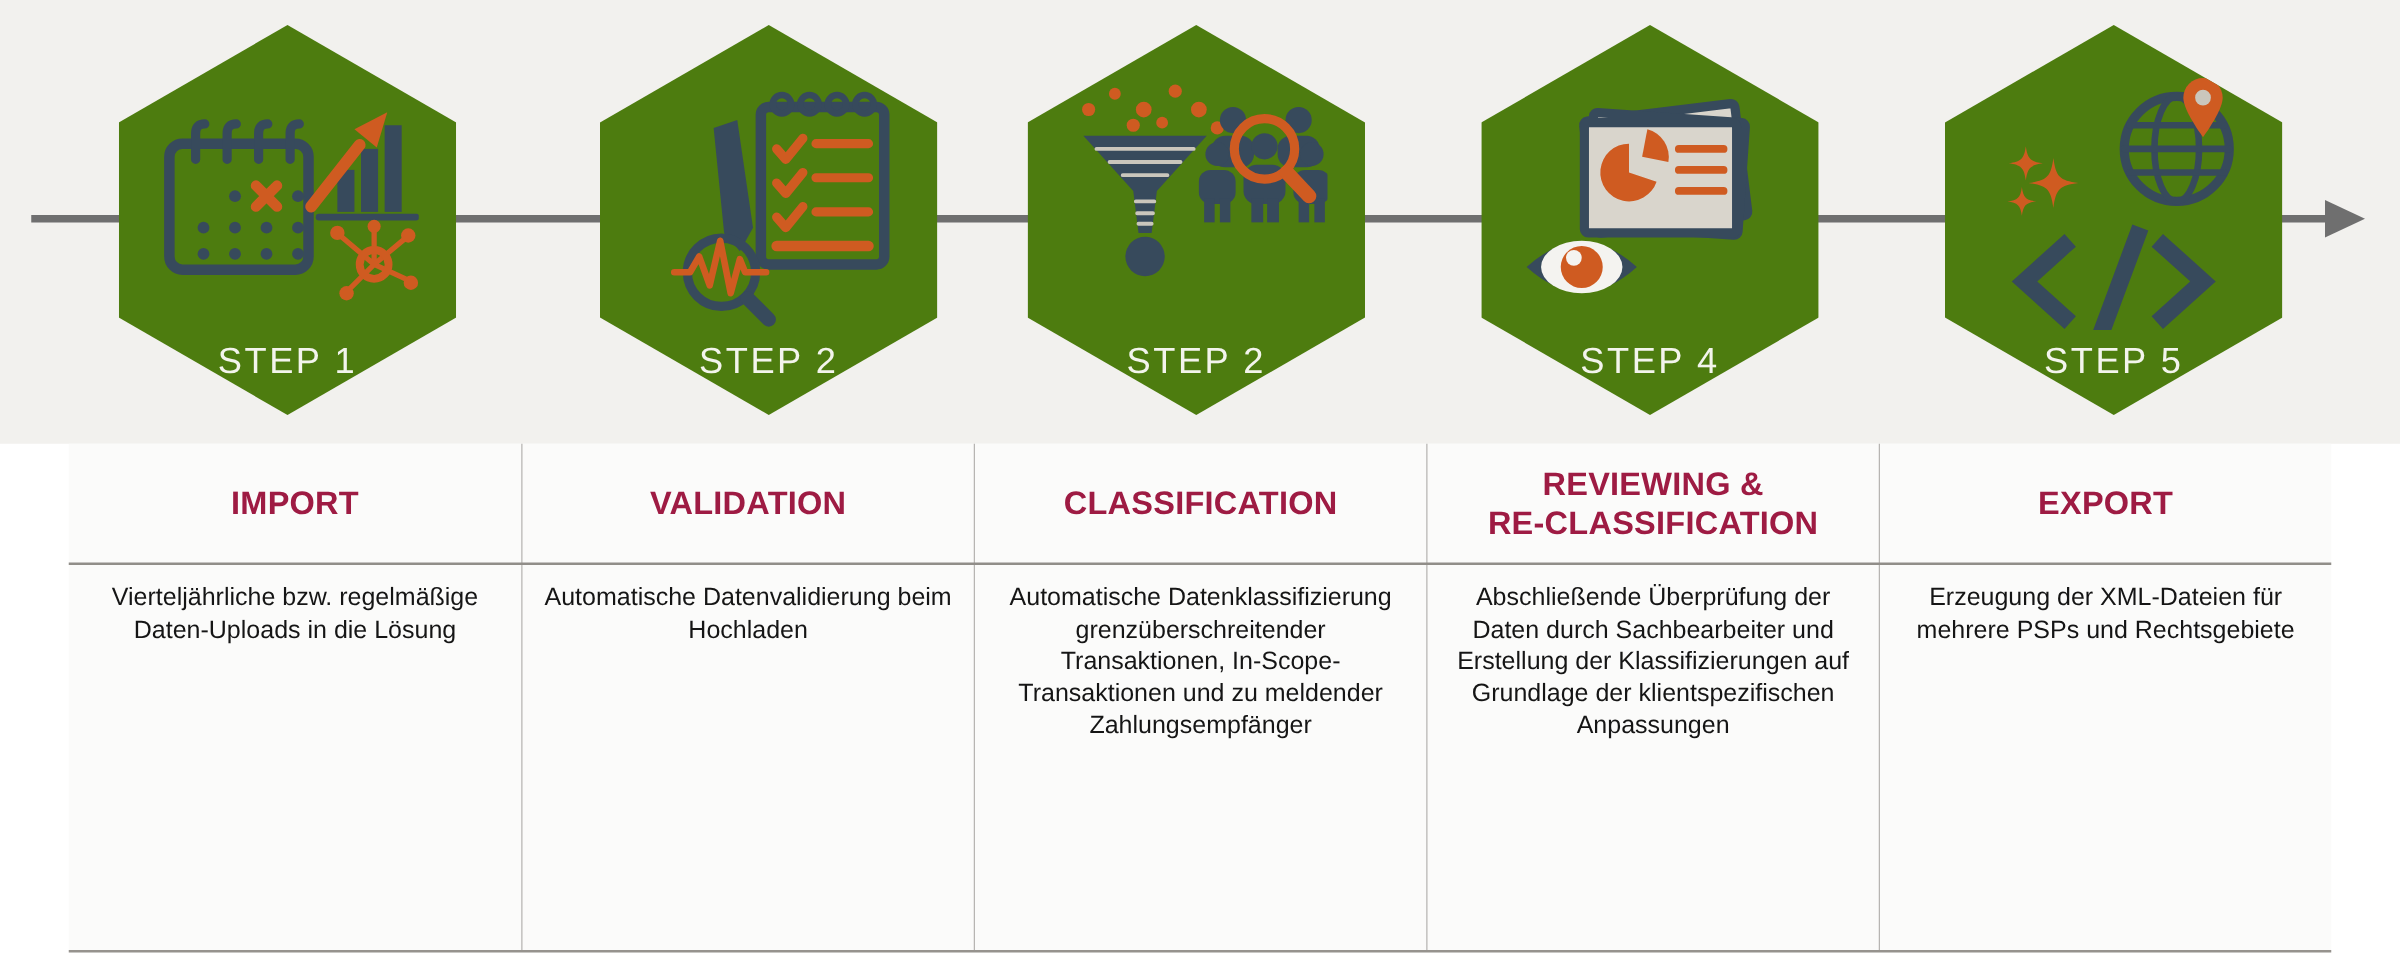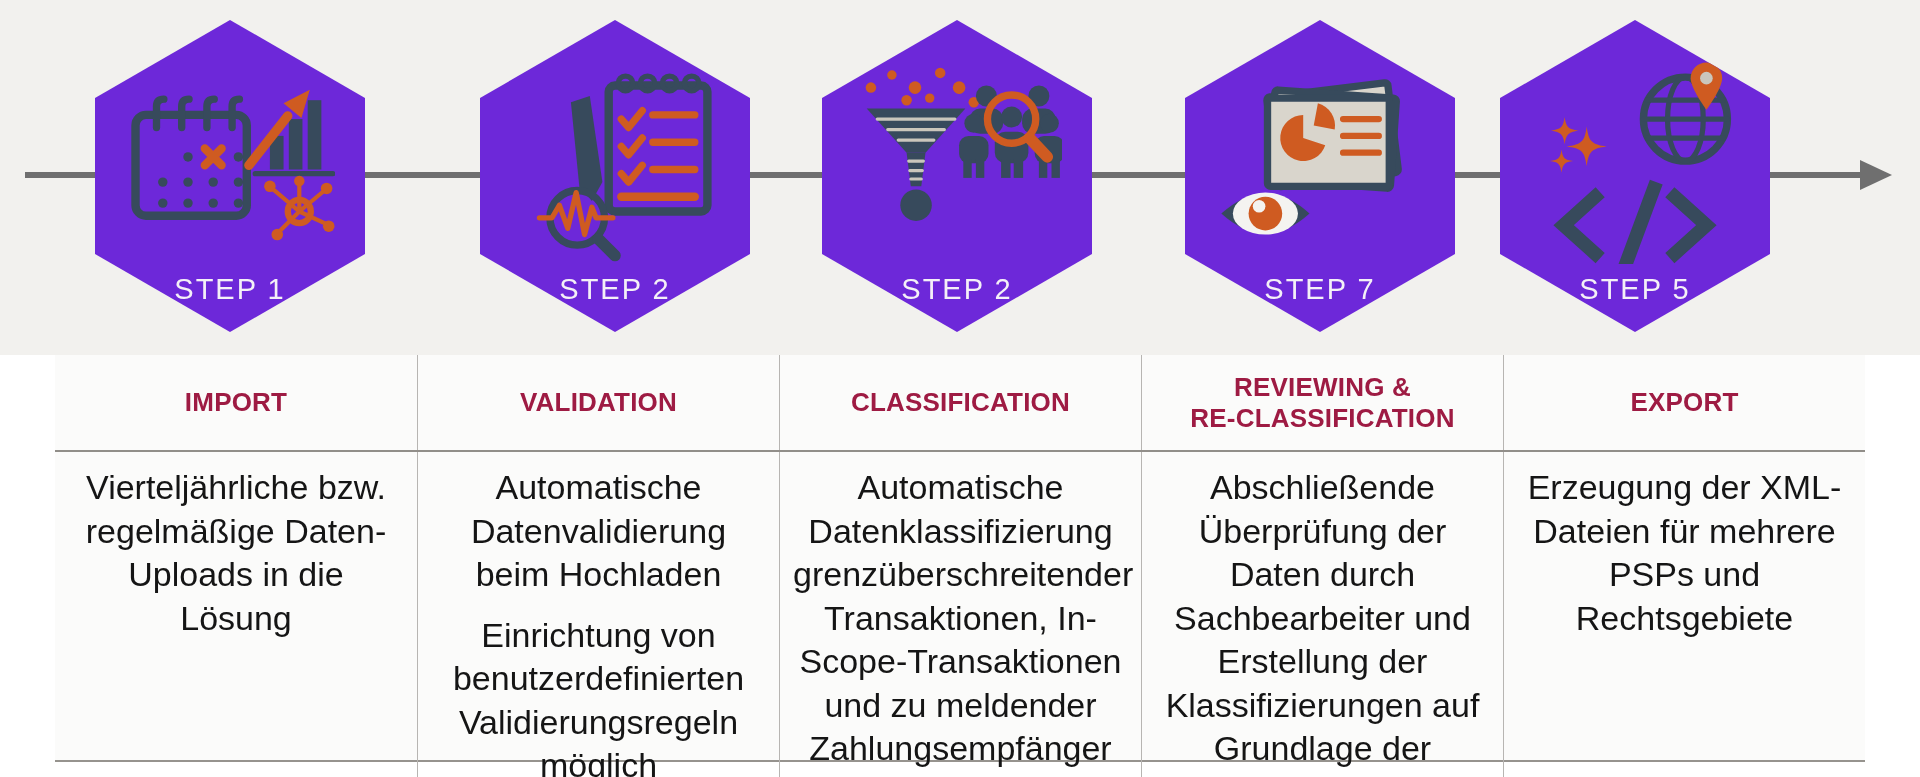--- a/index.html
+++ b/index.html
@@ -4,21 +4,21 @@
 <style>
   html,body{margin:0;padding:0;background:#ffffff;}
   .canvas{position:relative;width:1920px;height:777px;overflow:hidden;background:#ffffff;
           font-family:"Liberation Sans", sans-serif;}
 
   
   .band{position:absolute;left:0;top:0;width:1920px;height:355px;background:#f2f1ee;}
   .flow-line{position:absolute;left:25px;top:172px;width:1840px;height:6px;background:#6f6f6f;z-index:0;}
   .flow-head{position:absolute;left:1860px;top:160px;width:0;height:0;z-index:0;
              border-left:32px solid #6f6f6f;border-top:15px solid transparent;border-bottom:15px solid transparent;}
-  .hex{position:absolute;top:20px;width:270px;height:312px;background:#6d28d9;z-index:1;
+  .hex{position:absolute;top:20px;width:270px;height:312px;background:#4d7c0f;z-index:1;
        clip-path:polygon(50% 0%,100% 25%,100% 75%,50% 100%,0% 75%,0% 25%);}
   .hex .ic{position:absolute;left:30px;top:34px;width:210px;height:210px;}
   .step-label{position:absolute;left:0;right:0;bottom:26px;text-align:center;
               color:rgba(252,251,249,.95);font-size:29px;font-weight:400;letter-spacing:2px;}
 
   
   .ic *{stroke-linecap:round;stroke-linejoin:round;}
   .ic .sd{stroke:#374a5c;fill:none;}
   .ic .so{stroke:#cf5b21;fill:none;}
   .ic .sb{stroke:#cac6bc;fill:none;}
@@ -29,21 +29,21 @@
 
   
   .table{position:absolute;left:55px;top:355px;width:1810px;height:405px;background:#fbfbfa;
          display:grid;grid-template-columns:repeat(5,1fr);border-bottom:2px solid #96938e;}
   .table::after{content:"";position:absolute;left:0;top:95px;width:100%;height:2px;background:#918e89;}
   .col{min-width:0;}
   .col + .col{border-left:1px solid #b7b5b2;}
   .col-header{height:95px;display:flex;flex-direction:column;align-items:center;justify-content:center;
               color:#9e1b43;font-weight:bold;font-size:26px;line-height:1.18;text-align:center;letter-spacing:.2px;}
   .col-header span:empty{display:none;}
-  .col-body{padding:16px 13px 0;text-align:center;color:#151515;font-size:34px;line-height:1.28;}
+  .col-body{padding:16px 13px 0;text-align:center;color:#151515;font-size:20px;line-height:1.28;}
   .col-body p{margin:0 0 17px;}
   .col-body p:empty{display:none;}
 </style>
 </head>
 <body>
 
 <div class="canvas">
 
   <div class="band">
     <div class="flow-line"></div>
@@ -173,24 +173,24 @@
           <path class="fo" d="M94 68 L98 47 A22 22 0 0 1 114 72 Z"></path>
           <path class="so" stroke-width="6" d="M122 62 H156 M122 78 H156 M122 94 H156"></path>
         </g>
         <g>
           <path class="fd" d="M6 152 Q48 114 90 152 Q48 190 6 152 Z"></path>
           <ellipse cx="48" cy="152" rx="31" ry="20" fill="#f4f3f0"></ellipse>
           <circle class="fo" cx="48" cy="152" r="16"></circle>
           <circle cx="42" cy="145" r="6" fill="#f4f3f0"></circle>
         </g>
       </svg>
-      <div class="step-label">STEP 7</div>
-    </div>
-
-    <div class="hex" style="left:1500px">
+      <div class="step-label">STEP 4</div>
+    </div>
+
+    <div class="hex" style="left:1556px">
       <svg class="ic" viewBox="0 0 200 200">
         <g>
           <circle class="sd" cx="148" cy="62" r="40" stroke-width="7"></circle>
           <ellipse class="sd" cx="148" cy="62" rx="17" ry="40" stroke-width="5"></ellipse>
           <path class="sd" stroke-width="5" d="M112 44 H184 M108 62 H188 M112 80 H184"></path>
         </g>
         <g>
           <path class="fo" d="M168 8 a15 15 0 0 1 15 15 c0 10 -15 30 -15 30 s-15 -20 -15 -30 a15 15 0 0 1 15 -15 Z"></path>
           <circle cx="168" cy="23" r="6" fill="#cac6bc"></circle>
         </g>
@@ -221,21 +221,20 @@
       </div>
     </div>
 
     <div class="col">
       <div class="col-header">
         <span>VALIDATION</span>
 
       </div>
       <div class="col-body">
         <p>Automatische Datenvalidierung beim Hochladen</p>
-        <p>Einrichtung von benutzerdefinierten Validierungsregeln möglich</p>
       </div>
     </div>
 
     <div class="col">
       <div class="col-header">
         <span>CLASSIFICATION</span>
 
       </div>
       <div class="col-body">
         <p>Automatische Datenklassifizierung grenzüberschreitender Transaktionen, In-Scope-Transaktionen und zu meldender Zahlungsempfänger</p>

